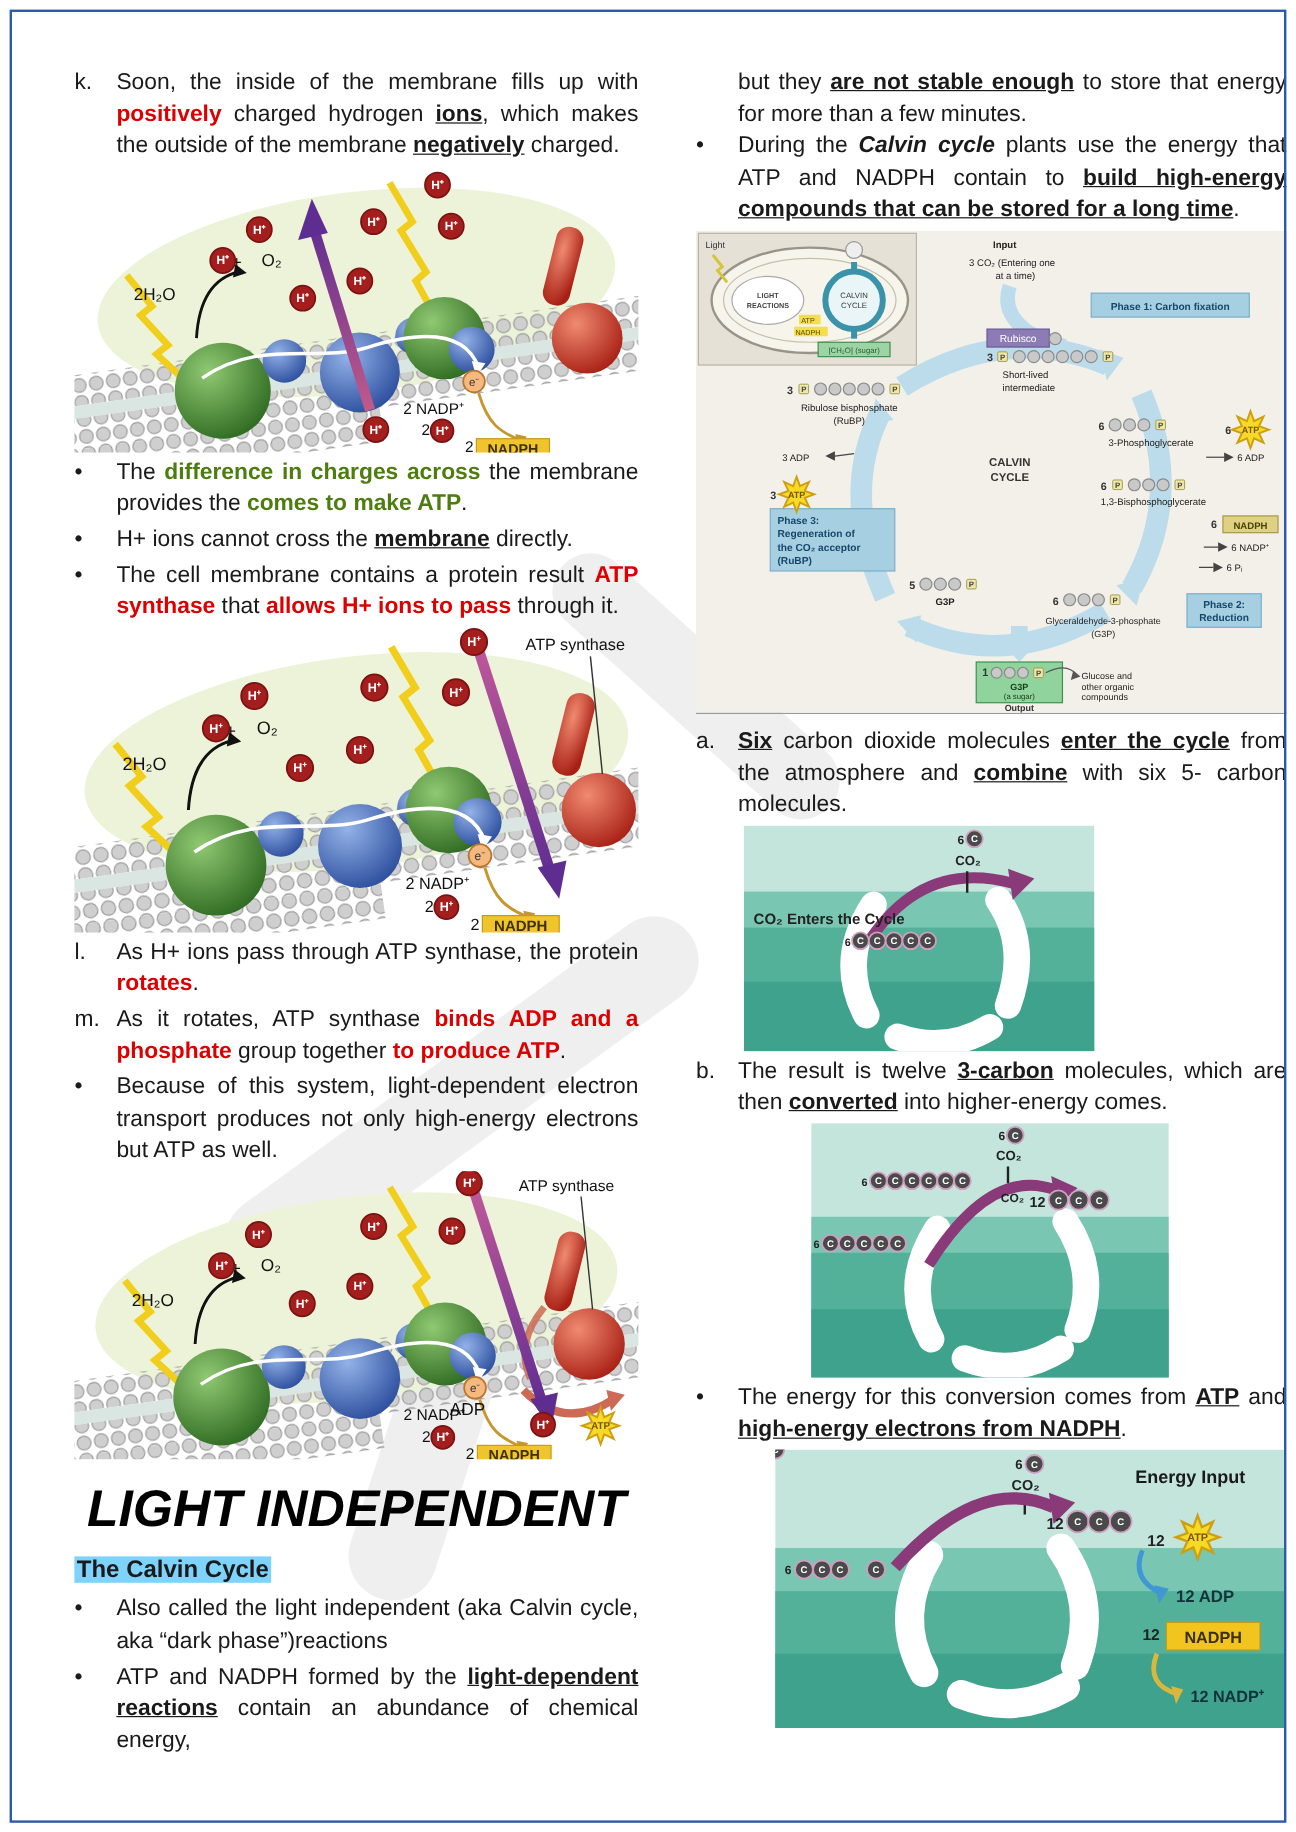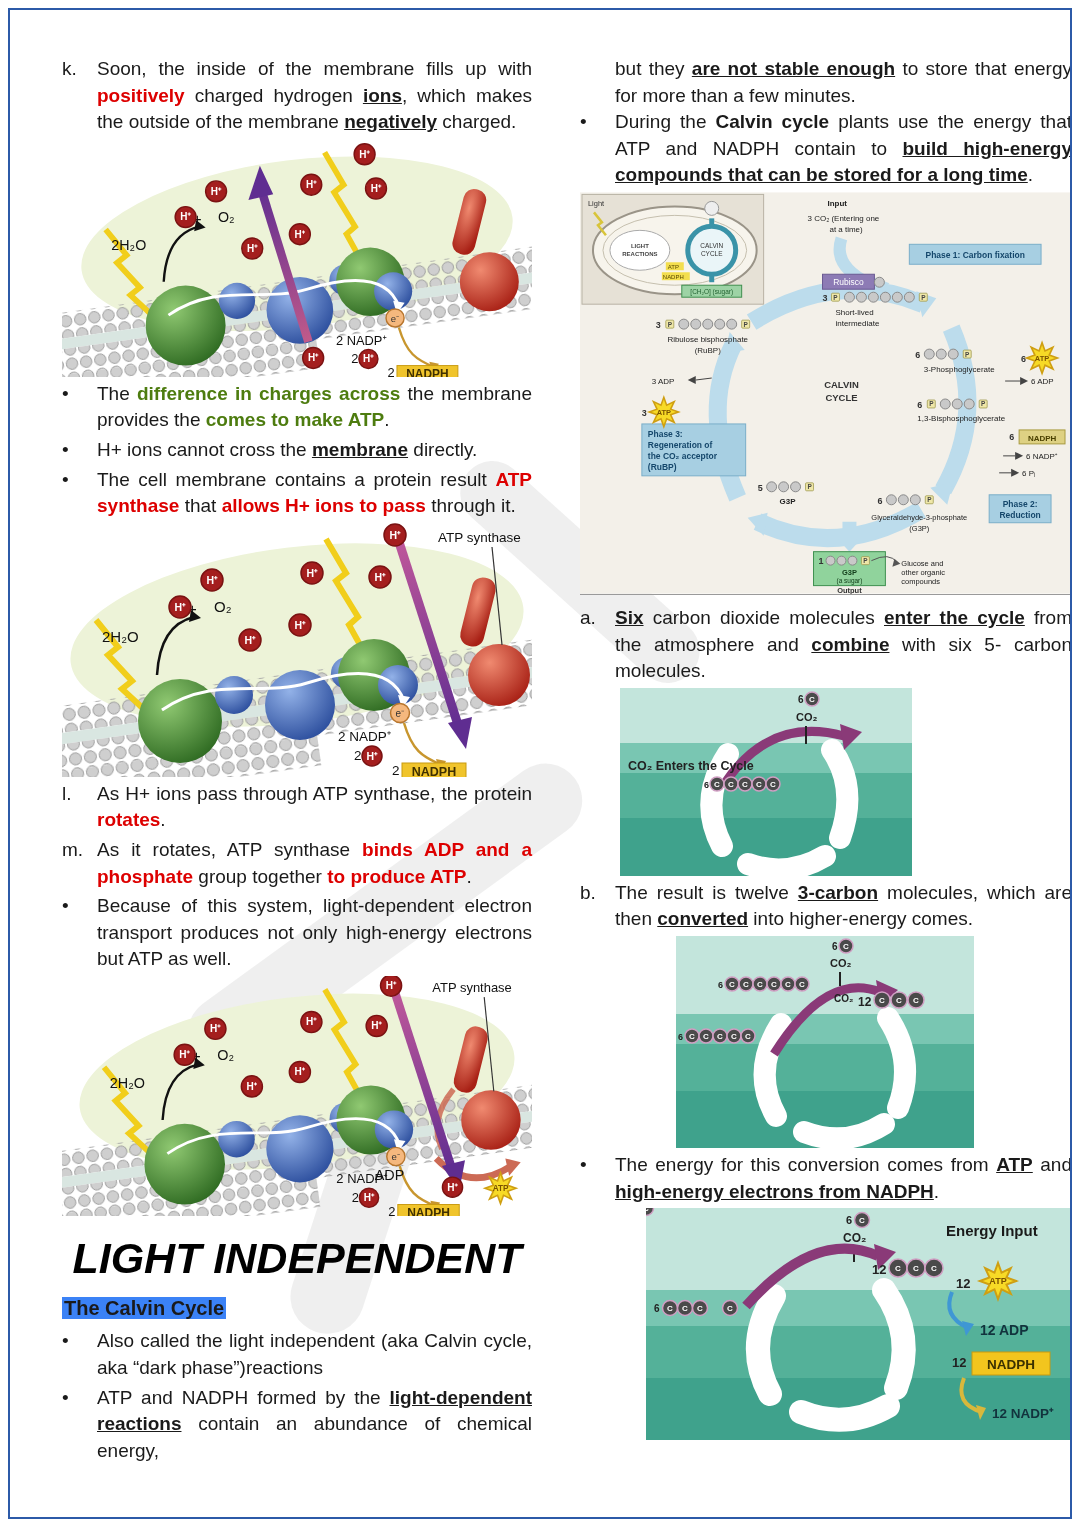--- a/index.html
+++ b/index.html
@@ -10,25 +10,25 @@
   .wm1{left:430px;top:540px;width:300px;height:64px;transform:rotate(42deg);}
   .wm2{left:150px;top:880px;width:470px;height:74px;transform:rotate(-36deg);}
   .wm3{left:330px;top:1010px;width:74px;height:330px;transform:rotate(18deg);}
   .col{position:absolute;top:56px;z-index:1;}
   .col-left{left:62px;width:470px;}
   .col-right{left:580px;width:492px;}
   .para{display:flex;margin-bottom:3px;}
   .marker{flex:0 0 35px;}
   .ptxt{flex:1;text-align:justify;}
   .noMark{margin-left:35px;text-align:justify;}
-  .b{font-weight:bold;}
+  .b{font-weight:bold;font-style:italic;}
   .bu{font-weight:bold;text-decoration:underline;}
   .r{color:#4d7c0f;font-weight:bold;}
   .rbu{color:#dd0000;font-weight:bold;}
-  .hl{background:#3b82f6;font-weight:bold;padding:0 2px;}
+  .hl{background:#7dd3fc;font-weight:bold;padding:0 2px;}
   .title{text-align:center;font-size:43px;font-weight:600;line-height:1.22;margin:16px 0 10px 0;color:#000;font-style:italic;}
   .calvin-head{margin:2px 0 6px 0;font-size:20px;}
   figure{margin:0;padding:0;}
   .fig{margin:2px 0 4px 0;}
   .calvin-fig{border-bottom:1px solid #9a9a9a;border-right:1px solid #d5d5d5;margin-bottom:10px;}
   svg{display:block;}
   svg text{font-family:"Liberation Sans",sans-serif;}
   .hb circle{fill:#a41e1e;stroke:#7a1212;stroke-width:1.5;}
   .hb text{fill:#fff;font-weight:bold;font-size:10.5px;text-anchor:middle;}
   .cc circle{fill:#4a4a4a;stroke:#cf9ec2;stroke-width:1.5;}

